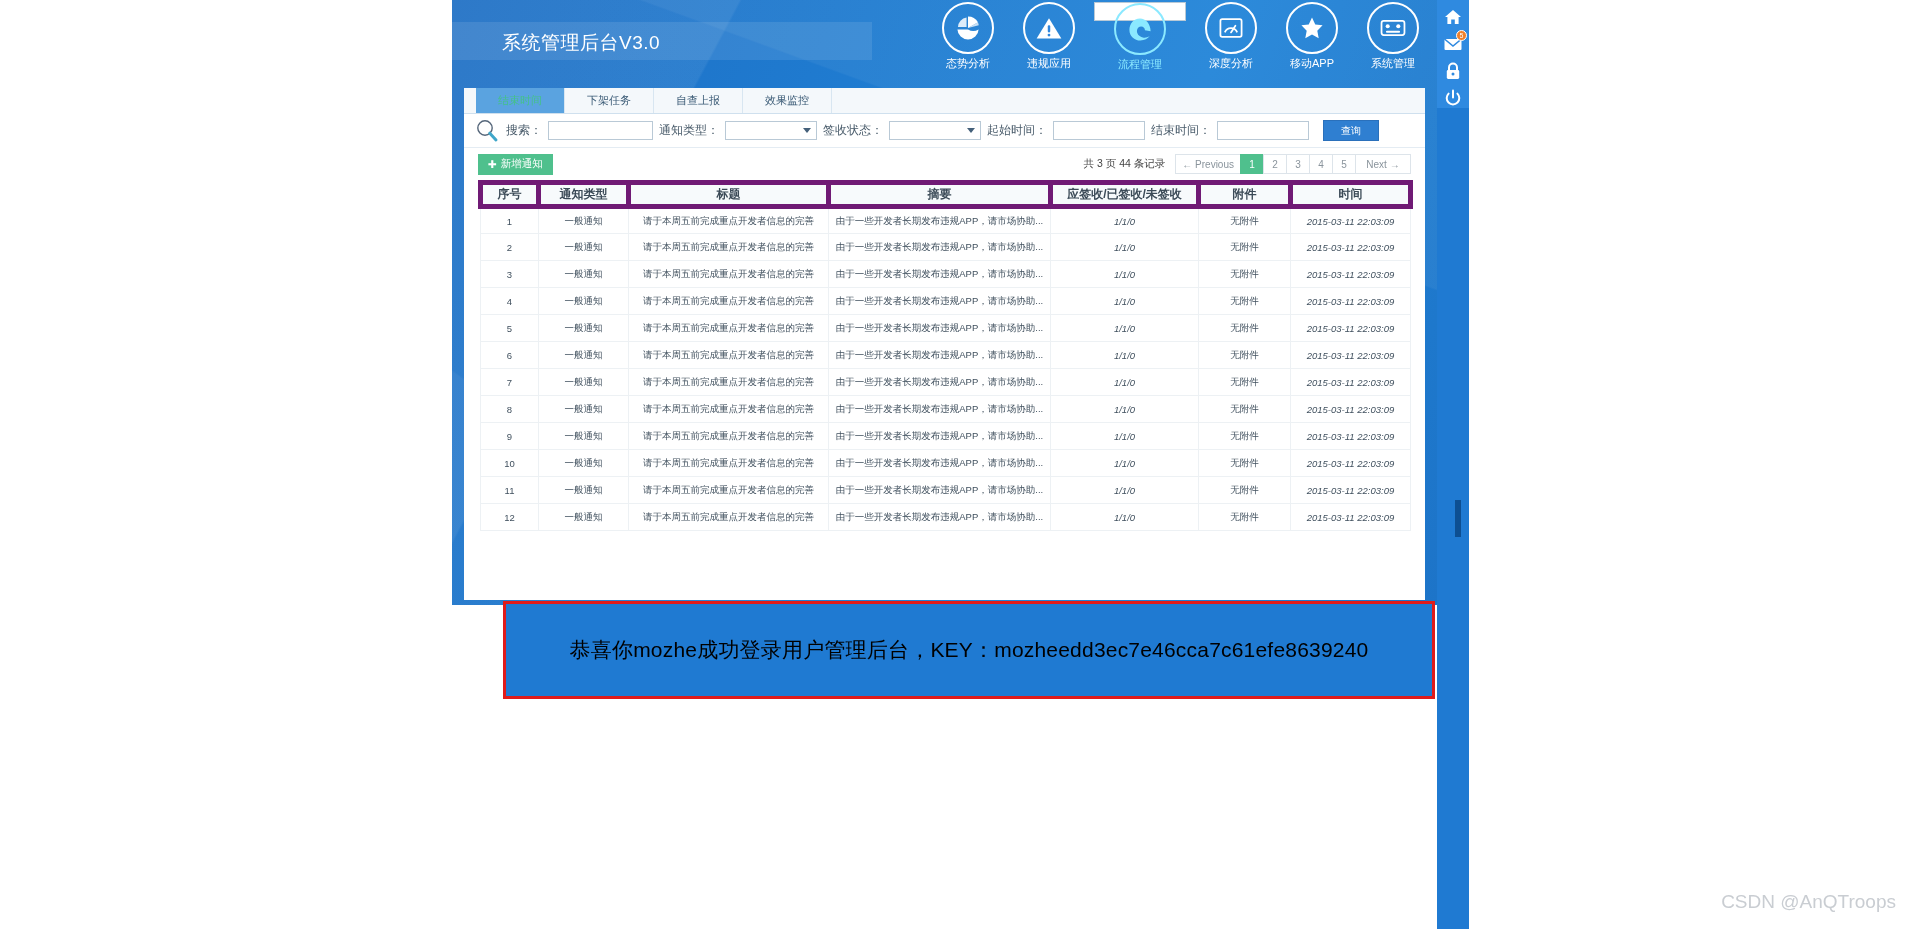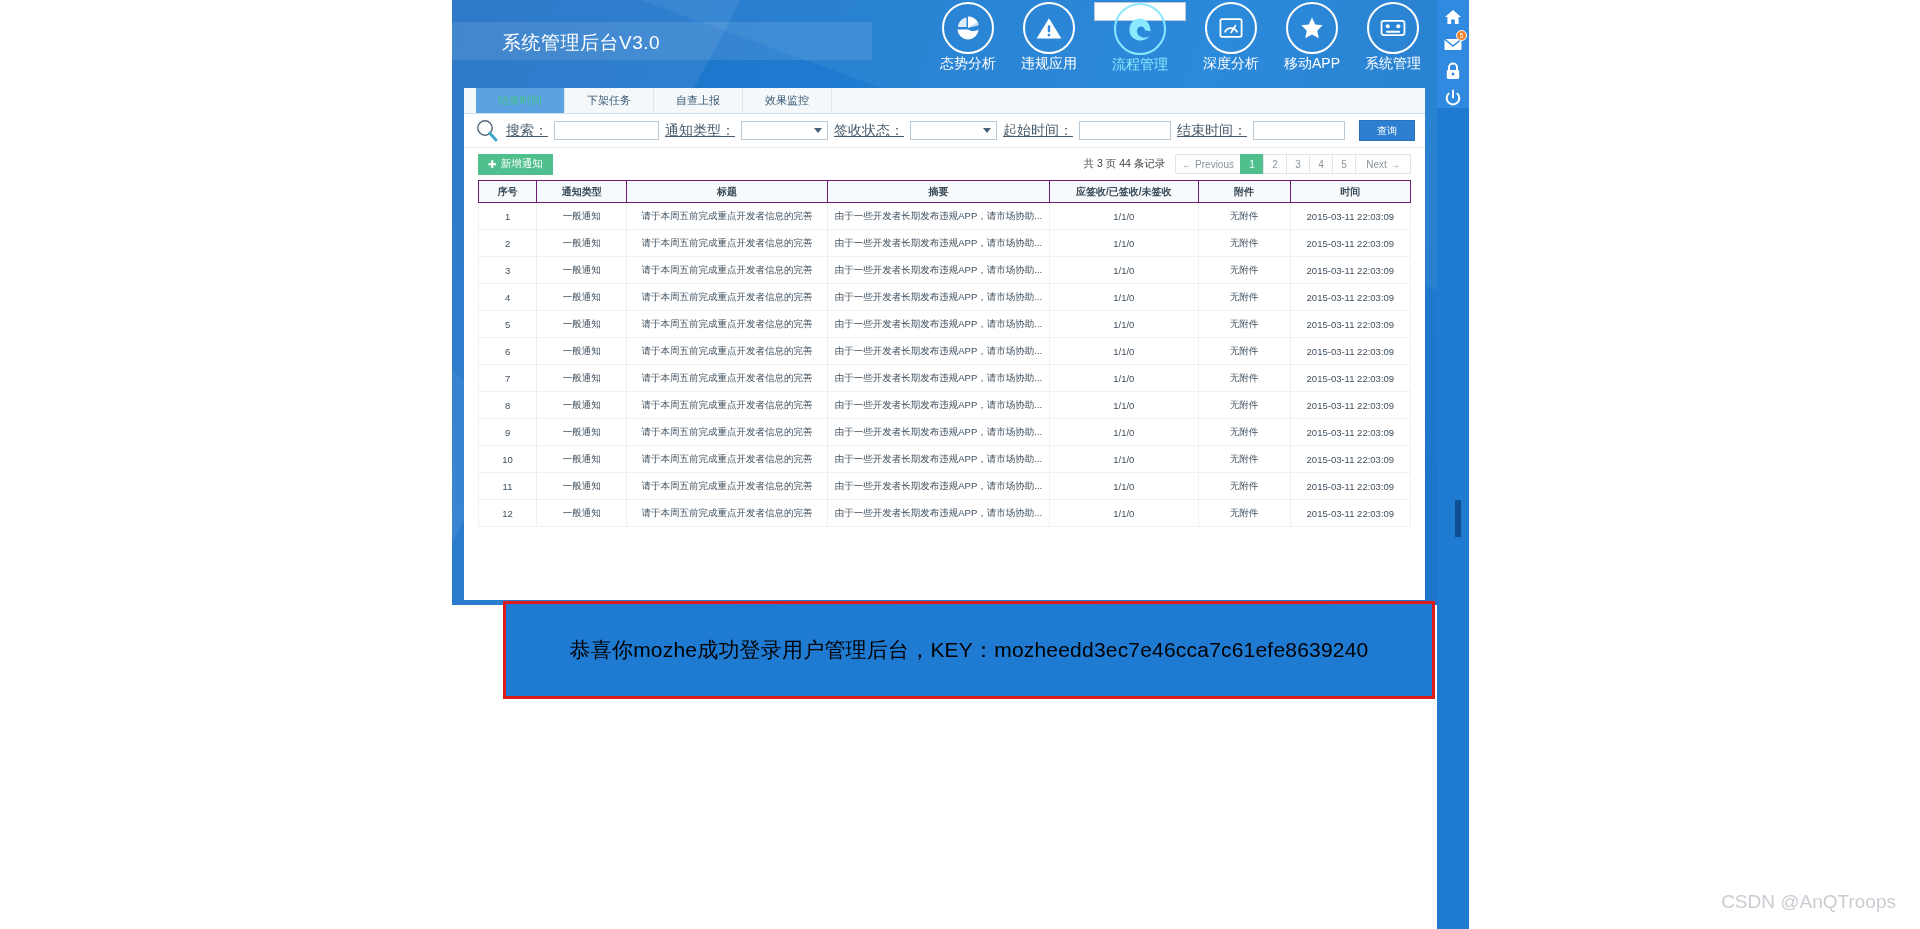--- a/index.html
+++ b/index.html
@@ -74,21 +74,21 @@
   .navicon { width: 72px; text-align: center; cursor: pointer; }
   .navicon .circle {
     width: 52px; height: 52px; margin: 0 auto 3px;
     border-radius: 50%; border: 2.5px solid #ffffff;
     display: flex; align-items: center; justify-content: center;
     position: relative;
   }
   .navicon.sel .circle { border-color: #8be9ff; }
   .navicon.sel .lbl { color: #8be9ff; }
   .navicon .lbl {
-    font-size: 14px; color: #ffffff; white-space: nowrap; line-height: 12px;
+    font-size: 11px; color: #ffffff; white-space: nowrap; line-height: 12px;
   }
   .navicon svg { display:block; }
 
   
   .card {
     position: absolute; left: 12px; top: 88px;
     width: 961px; height: 512px;
     background: #ffffff;
     z-index: 4;
   }
@@ -107,21 +107,21 @@
   }
   .tab.active { color: #44c18a; background: #5aa3e0; }
 
   
   .searchbar {
     height: 34px; display: flex; align-items: center;
     padding: 0 10px; border-bottom: 1px solid #e4ecf3;
     gap: 6px;
   }
   .mag { width: 26px; height: 26px; flex: 0 0 26px; }
-  .fld-label { font-size: 14px; color: #4a5c6b; white-space: nowrap; text-decoration: underline; }
+  .fld-label { font-size: 12px; color: #4a5c6b; white-space: nowrap; }
   .fld {
     height: 19px; border: 1px solid #b9c9d6; background: #fff;
     font-size: 10px; padding: 0 4px; color: #333;
     font-family: inherit;
   }
   .fld.t-search { width: 105px; }
   .fld.t-date   { width: 92px; }
   .sel {
     height: 19px; width: 92px; border: 1px solid #b9c9d6; background: #fff;
     font-size: 10px; color: #333; position: relative; cursor: pointer;
@@ -158,31 +158,31 @@
     white-space: nowrap;
   }
   .pg:last-child { border-right: 1px solid #dde4ea; }
   .pg.active { background: #4fc08d; color: #fff; border-color: #4fc08d; }
   .pg.wide { min-width: 56px; }
 
   
   .tblwrap { padding: 0 14px; }
   table.grid { width: 100%; border-collapse: collapse; table-layout: fixed; }
   table.grid th {
-    background: #f7fafc; border: 1px solid #701a75;
-    font-size: 10px; font-weight: bold; color: #3b4a57;
+    background: #f7fafc; border: 5px solid #701a75;
+    font-size: 12px; font-weight: bold; color: #3b4a57;
     height: 22px; text-align: center;
   }
   table.grid td {
     border: 1px solid #edf1f4; font-size: 9.5px; color: #40505e;
     height: 27px; text-align: center; overflow: hidden;
     white-space: nowrap; text-overflow: ellipsis; padding: 0 4px;
   }
   td.c-num { text-align: center; }
-  td.c-sign, td.c-time { text-align: left; padding-left: 10px; }
+  td.c-sign, td.c-time { text-align: left; padding-left: 10px; font-style: italic; }
   col.w-num  { width: 58px; }
   col.w-type { width: 90px; }
   col.w-title{ width: 200px; }
   col.w-sum  { width: 222px; }
   col.w-sign { width: 148px; }
   col.w-att  { width: 92px; }
   col.w-time { width: 120px; }
 
   
   .rail {

